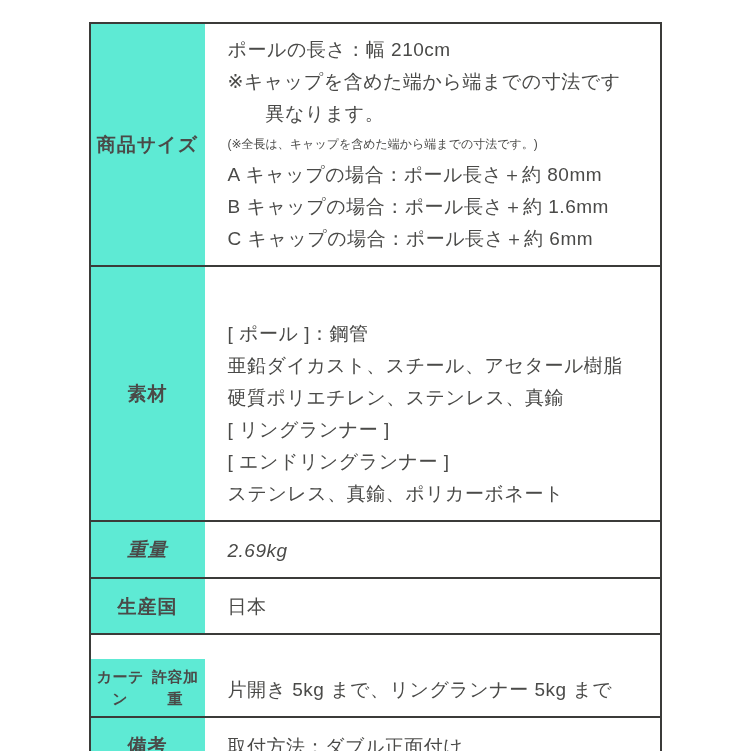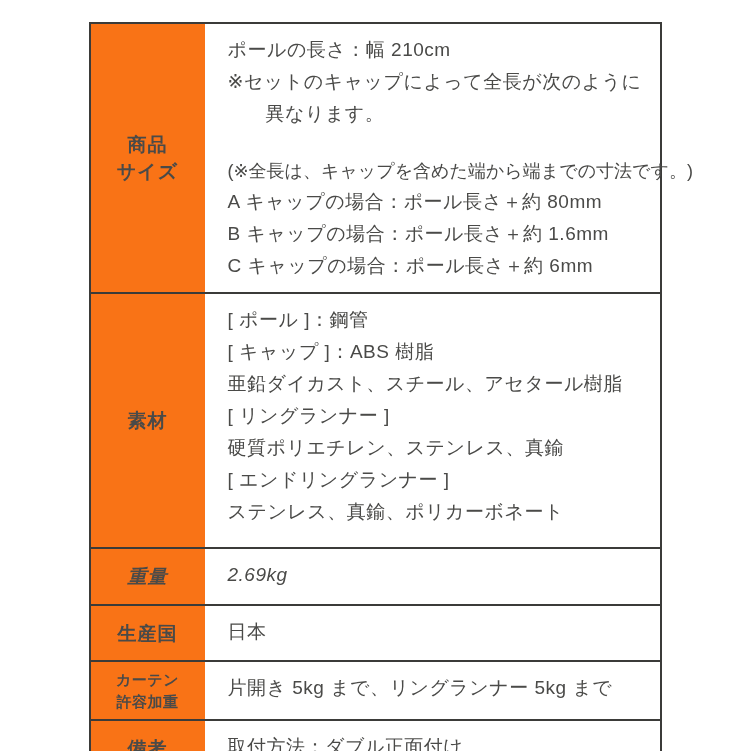--- a/index.html
+++ b/index.html
@@ -20,95 +20,93 @@
   .spec-row {
     display: flex;
     border-bottom: 2px solid #3b3b39;
   }
   .spec-row:last-child { border-bottom: none; }
   
   .spec-row:nth-child(1) { min-height: 226px; }
   .spec-row:nth-child(2) { min-height: 255px; }
   .spec-row:nth-child(3) { min-height: 57px; font-style: italic; }
   .spec-row:nth-child(4) { min-height: 56px; font-family: Liberation Serif, serif; }
-  .spec-row:nth-child(5) { min-height: 59px; }
+  .spec-row:nth-child(5) { min-height: 59px; margin-top: 24px; }
   .spec-row:nth-child(6) { min-height: 55px; }
   .label-cell {
     flex: 0 0 114px;
     width: 114px;
-    background: #f97316;
+    background: #5eead4;
     display: flex;
-    flex-direction: column;
+    flex-direction: row;
     align-items: center;
     justify-content: center;
     text-align: center;
     font-size: 19px;
     line-height: 27px;
     font-weight: bold;
     letter-spacing: 1px;
     color: #4a4a48;
     padding: 4px 2px;
   }
   .label-cell.label-small {
     font-size: 15px;
     line-height: 22px;
     letter-spacing: 0.5px;
   }
   .content-cell {
     flex: 1 1 auto;
     display: flex;
     flex-direction: column;
-    justify-content: flex-start;
+    justify-content: flex-end;
     padding: 10px 8px 10px 23px;
     color: #4a4a48;
     font-size: 19px;
   }
   .line {
     line-height: 32px;
     letter-spacing: 0.5px;
     white-space: nowrap;
   }
   .line-indent { padding-left: 38px; }
   .line-small {
-    font-size: 18px;
+    font-size: 12px;
     line-height: 29px;
     letter-spacing: 0px;
-    margin-top: 27px;
   }
 </style>
 </head>
 <body>
 
 <div class="spec-table" id="spec-table">
   <div class="spec-row">
     <div class="label-cell">
         <div>商品</div>
         <div>サイズ</div>
       </div>
     <div class="content-cell">
         <div class="line line-normal">ポールの長さ：幅 210cm</div>
-        <div class="line line-normal">※セットのキャップによって全長が次のように</div>
+        <div class="line line-normal">※キャップを含めた端から端までの寸法です</div>
         <div class="line line-indent">異なります。</div>
         <div class="line line-small">(※全長は、キャップを含めた端から端までの寸法です。)</div>
         <div class="line line-normal">A キャップの場合：ポール長さ＋約 80mm</div>
         <div class="line line-normal">B キャップの場合：ポール長さ＋約 1.6mm</div>
         <div class="line line-normal">C キャップの場合：ポール長さ＋約 6mm</div>
       </div>
   </div>
 
   <div class="spec-row">
     <div class="label-cell">
         <div>素材</div>
       </div>
     <div class="content-cell">
         <div class="line line-normal">[ ポール ]：鋼管</div>
-        <div class="line line-normal">[ キャップ ]：ABS 樹脂</div>
         <div class="line line-normal">亜鉛ダイカスト、スチール、アセタール樹脂</div>
+        <div class="line line-normal">硬質ポリエチレン、ステンレス、真鍮</div>
         <div class="line line-normal">[ リングランナー ]</div>
-        <div class="line line-normal">硬質ポリエチレン、ステンレス、真鍮</div>
         <div class="line line-normal">[ エンドリングランナー ]</div>
         <div class="line line-normal">ステンレス、真鍮、ポリカーボネート</div>
       </div>
   </div>
 
   <div class="spec-row">
     <div class="label-cell">
         <div>重量</div>
       </div>
     <div class="content-cell">

